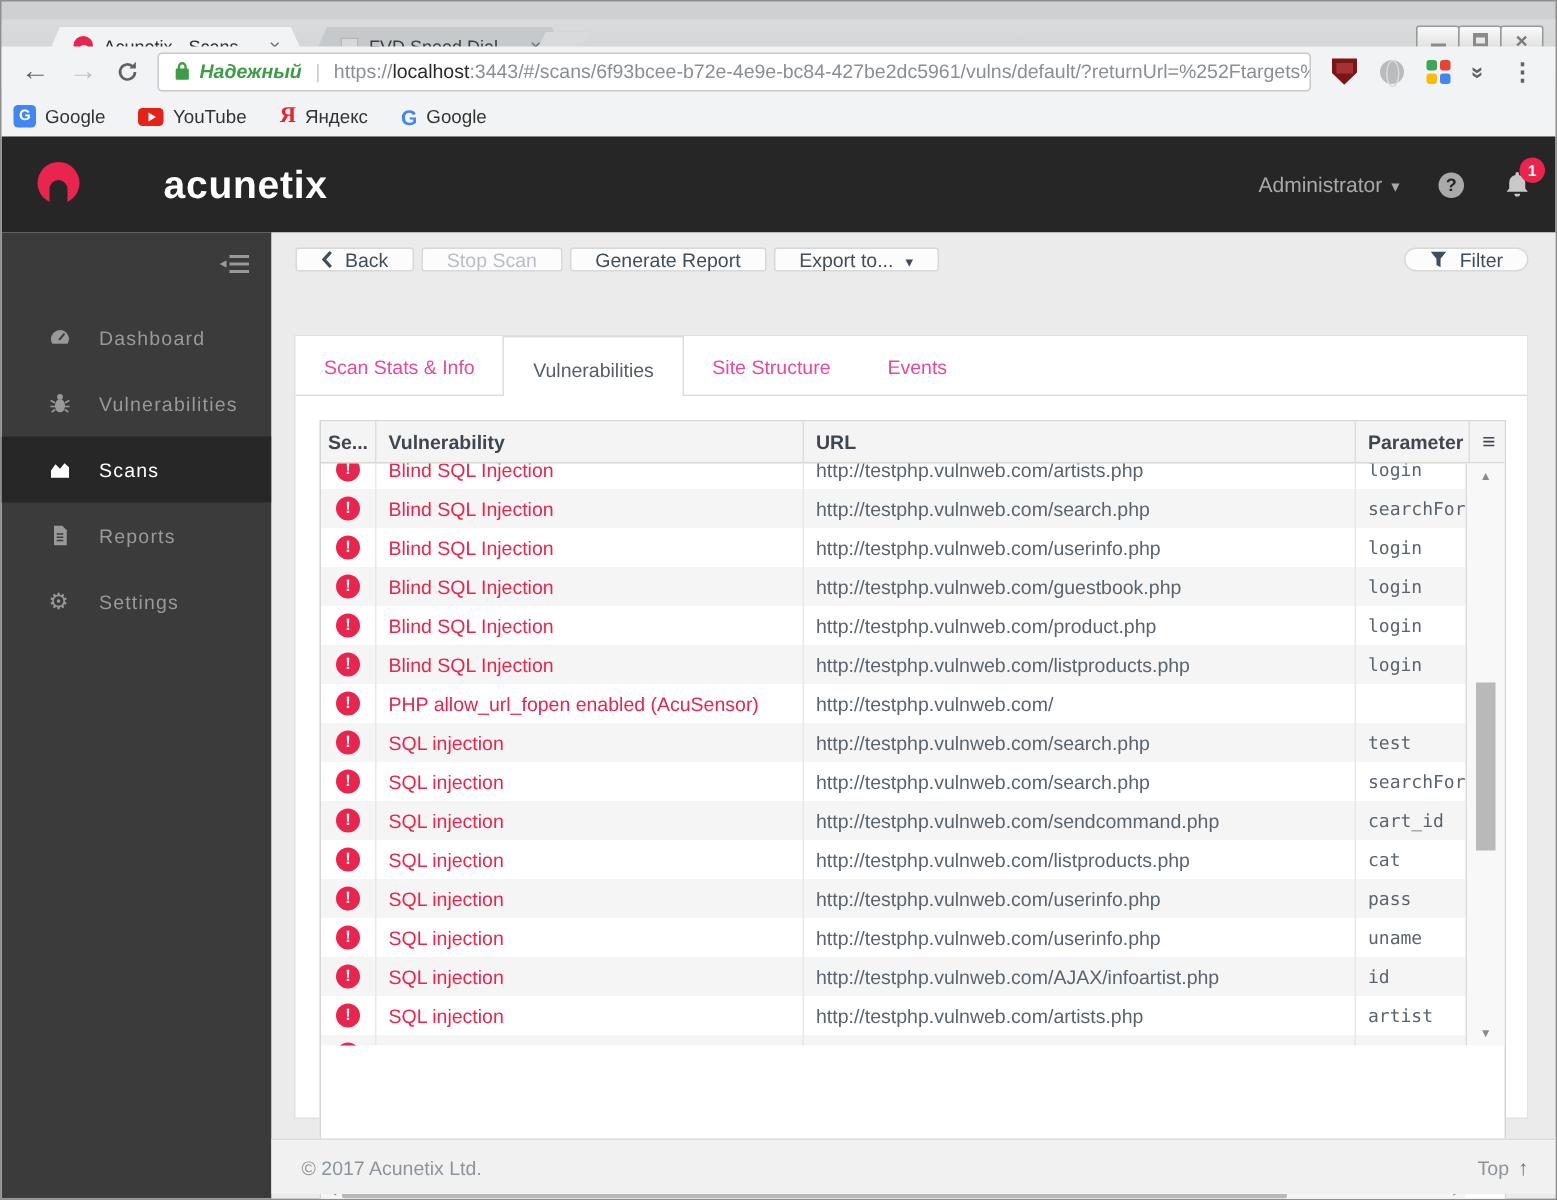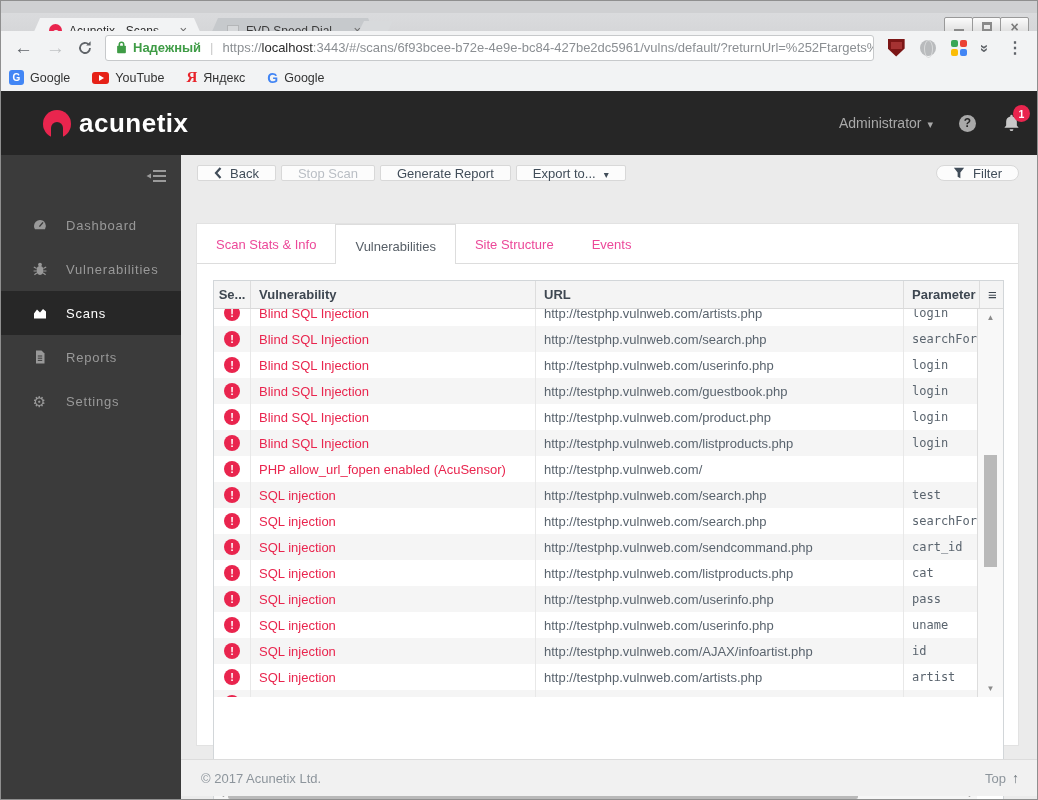--- a/index.html
+++ b/index.html
@@ -28,21 +28,21 @@
   .glyph-min { width:10px; height:3px; background:#8a8a8a; margin-top:7px; }
   .glyph-max { width:10px; height:9px; border:2px solid #8a8a8a; border-top-width:3px; }
   .glyph-close { font-size:14px; font-weight:bold; line-height:1; }
 
   .addrbar { position:absolute; top:30px; left:0; right:0; height:33px; background:#f2f3f4; display:flex; align-items:center; }
   .navic { font-size:19px; line-height:1; margin-left:13px; color:#5f6368; }
   .navic.disabled { color:#c0c2c4; }
   .reload-ic { margin-left:12px; display:flex; }
   .urlbox { margin-left:12px; height:26px; flex:1; max-width:790px; background:#fff; border:1px solid #c7c9cb;
     border-radius:3px; display:flex; align-items:center; padding:0 10px; font-size:13px; overflow:hidden; white-space:nowrap; }
-  .secure { color:#3f9c46; font-weight:bold; display:flex; align-items:flex-start; }
+  .secure { color:#3f9c46; font-weight:bold; display:flex; align-items:flex-start;font-style:italic; }
   .secure svg { margin-right:6px; }
   .url-sep { color:#c9c9c9; margin:0 9px; }
   .url-scheme, .url-rest { color:#8b8f93; }
   .url-host { color:#2b2b2b; }
   .extensions { display:flex; align-items:center; margin-left:14px; margin-right:10px; gap:15px; }
   .ublock { width:17px; height:18px; background:#7c1616; clip-path:polygon(0 0,100% 0,100% 55%,50% 100%,0 55%); position:relative; }
   .ublock::after { content:""; position:absolute; left:3px; top:3px; width:11px; height:7px; background:#a53232; }
   .globe { width:16px; height:16px; border-radius:50%; background:#b9bbbd; position:relative; }
   .globe::after { content:""; position:absolute; left:4px; top:0; width:7px; height:16px; border-radius:50%; border:1px solid #d9dadb; }
   .fvd { width:16px; height:16px; display:grid; grid-template-columns:7px 7px; grid-template-rows:7px 7px; gap:2px; }
@@ -54,21 +54,21 @@
   .bm { display:flex; align-items:center; gap:6px; font-size:12.5px; color:#333; }
   .fav-gtr { width:15px; height:15px; background:#4286f5; border-radius:3px; color:#fff; font-size:10px; font-weight:bold; display:flex; align-items:center; justify-content:center; }
   .fav-yt { width:17px; height:12px; background:#e62117; border-radius:3px; position:relative; }
   .fav-yt::after { content:""; position:absolute; left:6.5px; top:3px; border-left:5px solid #fff; border-top:3px solid transparent; border-bottom:3px solid transparent; }
   .fav-ya { color:#e8232a; font-weight:bold; font-size:15px; font-family:"Liberation Serif", serif; }
   .fav-g { color:#4285f4; font-weight:bold; font-size:14px; }
 
   
   .page { position:absolute; top:90px; left:0; right:0; bottom:0; background:#ebebeb; }
   .appheader { position:absolute; top:0; left:0; right:0; height:64px; background:#262626; }
-  .logo { position:absolute; left:42px; top:17px; display:flex; align-items:center; }
+  .logo { position:absolute; left:24px; top:17px; display:flex; align-items:flex-start;gap:48px; }
   .logo-mark { position:relative; width:28px; height:28px; border-radius:50%; background:#e9254e; }
   .logo-mark::after { content:""; position:absolute; left:8px; top:12px; width:12px; height:16px; border-radius:6px 6px 0 0; background:#262626; }
   .logo-text { color:#fff; font-size:26px; font-weight:bold; letter-spacing:0.5px; margin-left:8px; }
   .hdr-right { position:absolute; right:16px; top:0; height:64px; display:flex; align-items:center; gap:26px; }
   .admin { color:#a9a9a9; font-size:14px; }
   .caret::after { content:"▾"; margin-left:6px; font-size:11px; }
   .help-ic { width:17px; height:17px; border-radius:50%; background:#a9a9a9; color:#262626; font-size:12px; font-weight:bold; display:flex; align-items:center; justify-content:center; }
   .bell { position:relative; display:flex; }
   .badge { position:absolute; top:-8px; right:-9px; min-width:17px; height:17px; border-radius:50%; background:#e9254e; color:#fff; font-size:10.5px; font-weight:bold; display:flex; align-items:center; justify-content:center; }
 

